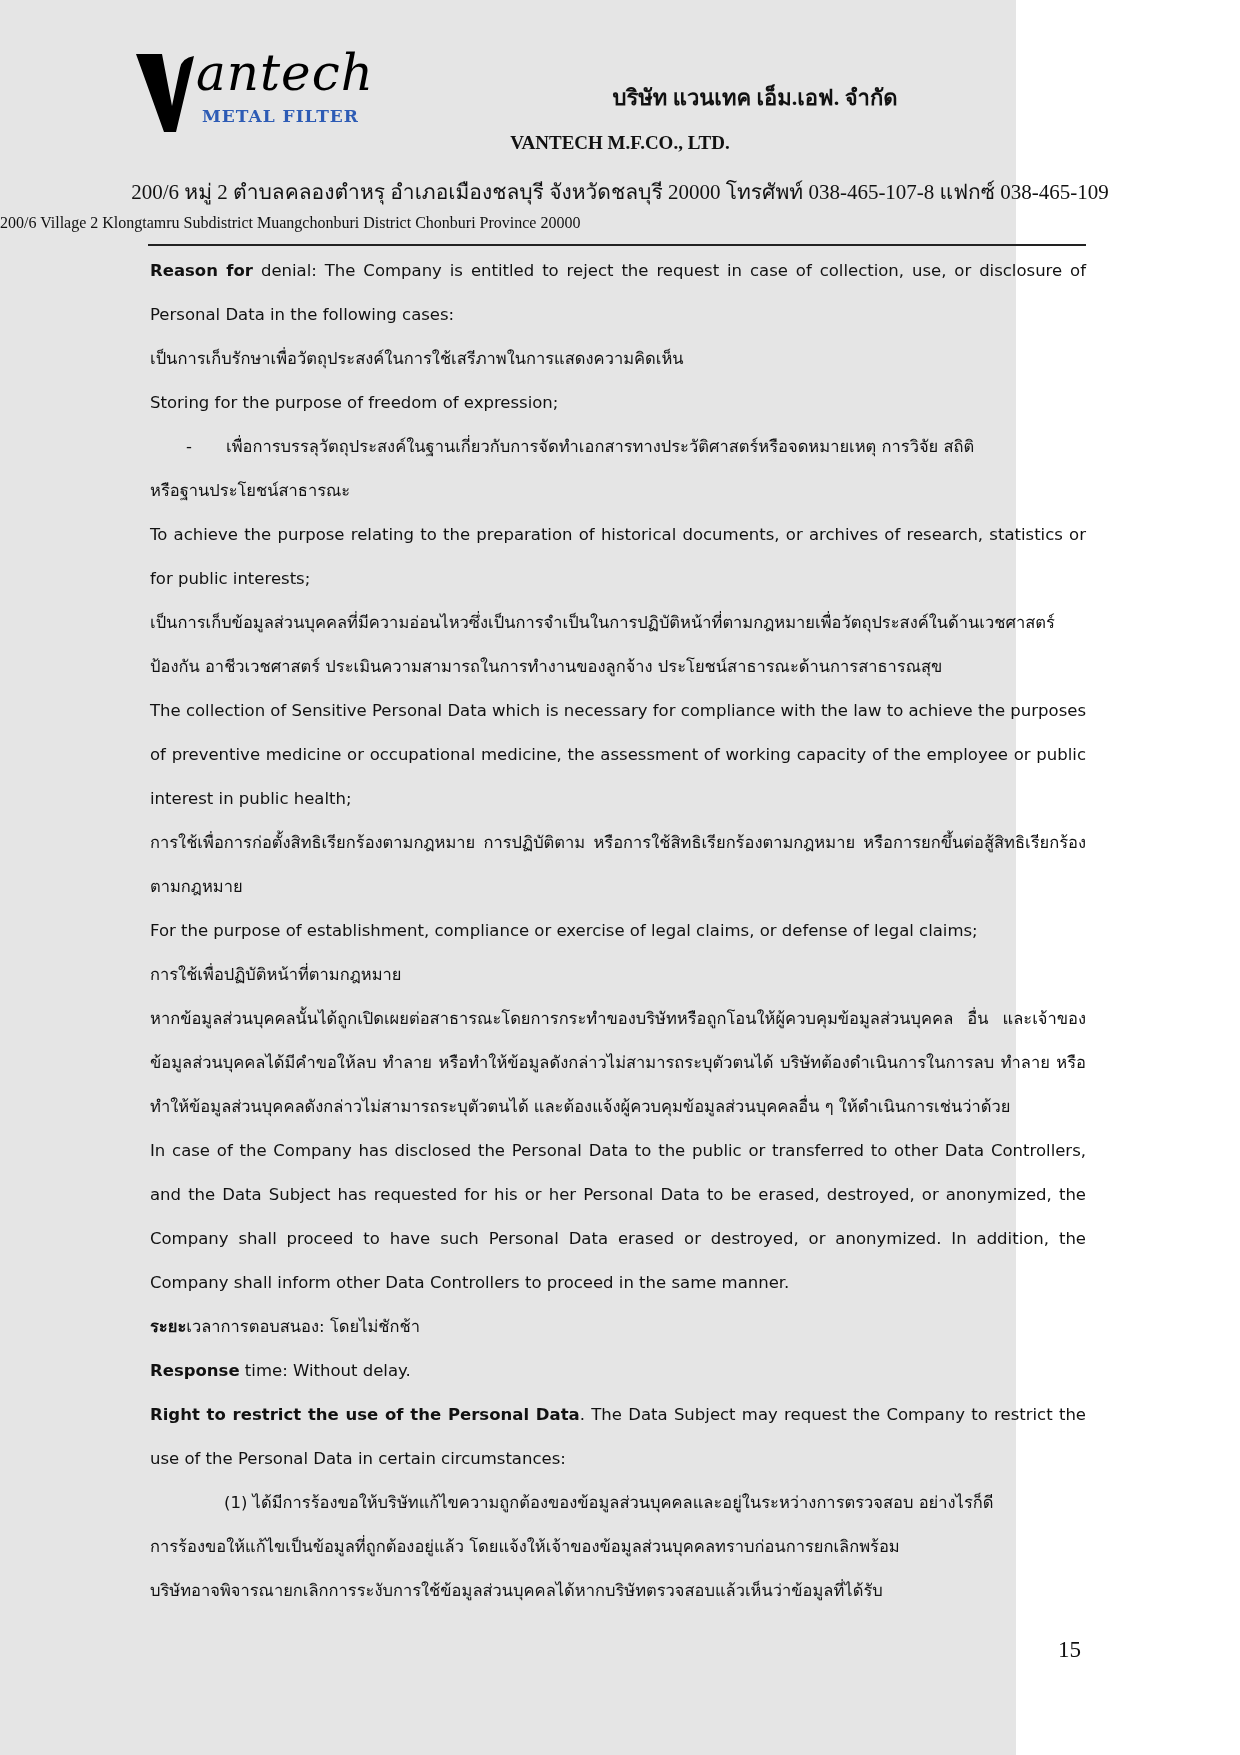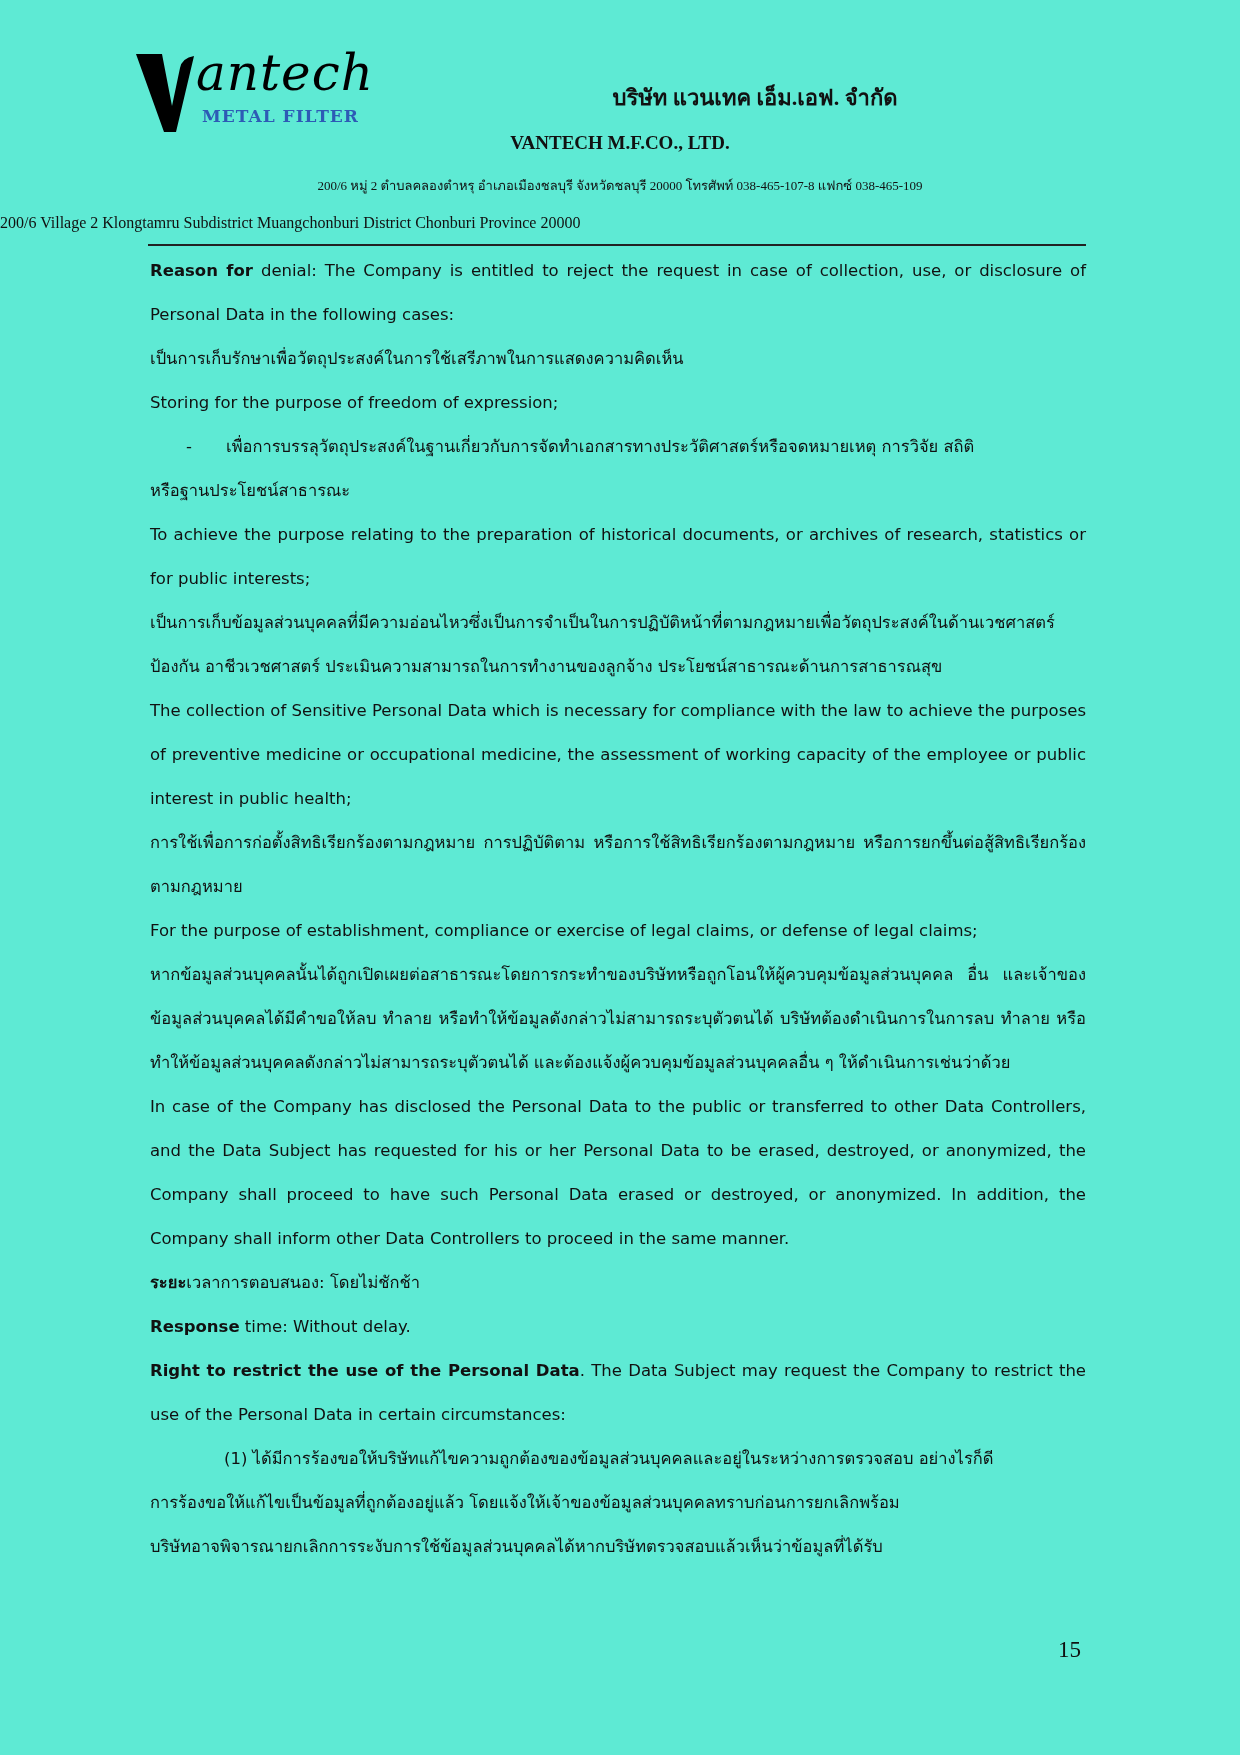--- a/index.html
+++ b/index.html
@@ -1,27 +1,27 @@
 <!DOCTYPE html>
 <html><head>
   <meta charset="utf-8">
   <style>
     html, body { margin: 0; padding: 0; background: #ffffff; }
     body { width: 1240px; height: 1755px; position: relative; overflow: hidden; color: #111; }
-    .page { position: absolute; left: 0; top: 0; width: 1240px; height: 1755px; background: #5eead4; }
+    .page { position: absolute; left: 0; top: 0; width: 1016px; height: 1755px; background: #e5e5e5; }
 
     
     .logo { position: absolute; left: 136px; top: 50px; width: 250px; height: 90px; }
     .logo-v { position: absolute; left: 0; top: 4px; width: 60px; height: 80px; }
     .logo-word { position: absolute; left: 60px; top: -6px; font-family: "DejaVu Serif", serif; font-style: italic; font-size: 50px; color: #000; letter-spacing: 1px; }
     .logo-sub { position: absolute; left: 66px; top: 56px; font-family: "DejaVu Serif", serif; font-weight: bold; font-size: 17px; color: #2d5bb5; letter-spacing: 1px; }
 
     .company-th { position: absolute; left: 0; width: 1240px; top: 80px; text-align: center; font-family: "Liberation Serif", serif; font-weight: bold; font-size: 22px; padding-left: 270px; box-sizing: border-box; }
     .company-en { position: absolute; left: 0; width: 1240px; top: 132px; text-align: center; font-family: "Liberation Serif", serif; font-weight: bold; font-size: 19px; }
-    .addr-th { position: absolute; left: 0; width: 1240px; top: 175px; text-align: center; font-family: "Liberation Serif", serif; font-size: 13px; }
+    .addr-th { position: absolute; left: 0; width: 1240px; top: 175px; text-align: center; font-family: "Liberation Serif", serif; font-size: 21px; }
     .addr-en { position: absolute; left: 0; width: 1240px; top: 214px; font-family: "Liberation Serif", serif; font-size: 16px; }
     .header-rule { position: absolute; left: 148px; width: 938px; top: 244px; height: 2px; background: #222; }
 
     
     .body-text { position: absolute; left: 150px; top: 249px; width: 936px; font-family: "DejaVu Sans", sans-serif; font-size: 16.5px; line-height: 44px; }
     .body-text p { margin: 0; }
     .just { text-align: justify; text-align-last: left; }
     .b { font-weight: bold; }
     .dash-item { padding-left: 36px; }
     .dash-item .dash { display: inline-block; width: 40px; }
@@ -53,20 +53,21 @@
     <p class="just"><span class="b">Reason for</span><span> denial: The Company is entitled to reject the request in case of collection, use, or disclosure of Personal Data in the following cases:</span></p>
     <p>เป็นการเก็บรักษาเพื่อวัตถุประสงค์ในการใช้เสรีภาพในการแสดงความคิดเห็น</p>
     <p>Storing for the purpose of freedom of expression;</p>
     <p class="dash-item"><span class="dash">-</span><span>เพื่อการบรรลุวัตถุประสงค์ในฐานเกี่ยวกับการจัดทำเอกสารทางประวัติศาสตร์หรือจดหมายเหตุ การวิจัย สถิติ</span></p>
     <p>หรือฐานประโยชน์สาธารณะ</p>
     <p class="just">To achieve the purpose relating to the preparation of historical documents, or archives of research, statistics or for public interests;</p>
     <p class="just">เป็นการเก็บข้อมูลส่วนบุคคลที่มีความอ่อนไหวซึ่งเป็นการจำเป็นในการปฏิบัติหน้าที่ตามกฎหมายเพื่อวัตถุประสงค์ในด้านเวชศาสตร์ป้องกัน อาชีวเวชศาสตร์ ประเมินความสามารถในการทำงานของลูกจ้าง ประโยชน์สาธารณะด้านการสาธารณสุข</p>
     <p class="just">The collection of Sensitive Personal Data which is necessary for compliance with the law to achieve the purposes of preventive medicine or occupational medicine, the assessment of working capacity of the employee or public interest in public health;</p>
     <p class="just">การใช้เพื่อการก่อตั้งสิทธิเรียกร้องตามกฎหมาย การปฏิบัติตาม หรือการใช้สิทธิเรียกร้องตามกฎหมาย หรือการยกขึ้นต่อสู้สิทธิเรียกร้องตามกฎหมาย</p>
     <p>For the purpose of establishment, compliance or exercise of legal claims, or defense of legal claims;</p>
+    <p>การใช้เพื่อปฏิบัติหน้าที่ตามกฎหมาย</p>
     <p class="just">หากข้อมูลส่วนบุคคลนั้นได้ถูกเปิดเผยต่อสาธารณะโดยการกระทำของบริษัทหรือถูกโอนให้ผู้ควบคุมข้อมูลส่วนบุคคล อื่น และเจ้าของข้อมูลส่วนบุคคลได้มีคำขอให้ลบ ทำลาย หรือทำให้ข้อมูลดังกล่าวไม่สามารถระบุตัวตนได้ บริษัทต้องดำเนินการในการลบ ทำลาย หรือทำให้ข้อมูลส่วนบุคคลดังกล่าวไม่สามารถระบุตัวตนได้ และต้องแจ้งผู้ควบคุมข้อมูลส่วนบุคคลอื่น ๆ ให้ดำเนินการเช่นว่าด้วย</p>
     <p class="just">In case of the Company has disclosed the Personal Data to the public or transferred to other Data Controllers, and the Data Subject has requested for his or her Personal Data to be erased, destroyed, or anonymized, the Company shall proceed to have such Personal Data erased or destroyed, or anonymized. In addition, the Company shall inform other Data Controllers to proceed in the same manner.</p>
     <p><span class="b">ระยะ</span><span>เวลาการตอบสนอง: โดยไม่ชักช้า</span></p>
     <p><span class="b">Response</span><span> time: Without delay.</span></p>
     <p class="just"><span class="b">Right to restrict the use of the Personal Data</span><span>. The Data Subject may request the Company to restrict the use of the Personal Data in certain circumstances:</span></p>
     <p class="indent-item">(1) ได้มีการร้องขอให้บริษัทแก้ไขความถูกต้องของข้อมูลส่วนบุคคลและอยู่ในระหว่างการตรวจสอบ อย่างไรก็ดี</p>
     <p>การร้องขอให้แก้ไขเป็นข้อมูลที่ถูกต้องอยู่แล้ว โดยแจ้งให้เจ้าของข้อมูลส่วนบุคคลทราบก่อนการยกเลิกพร้อม</p>
     <p>บริษัทอาจพิจารณายกเลิกการระงับการใช้ข้อมูลส่วนบุคคลได้หากบริษัทตรวจสอบแล้วเห็นว่าข้อมูลที่ได้รับ</p>
   </div>
 

